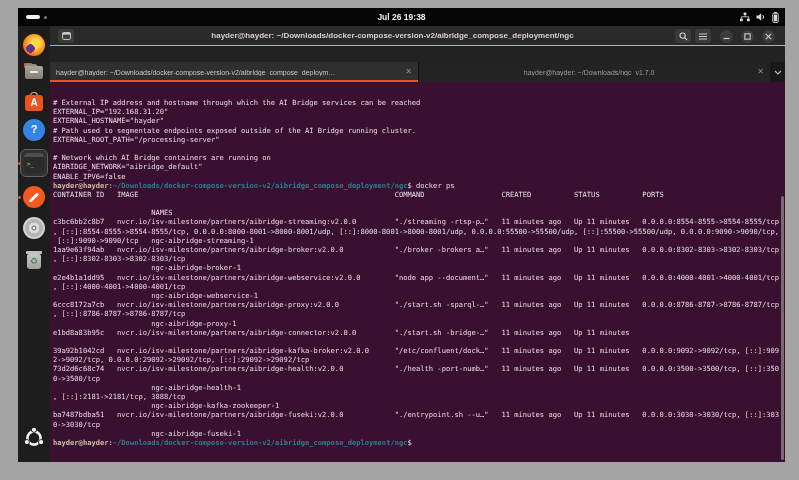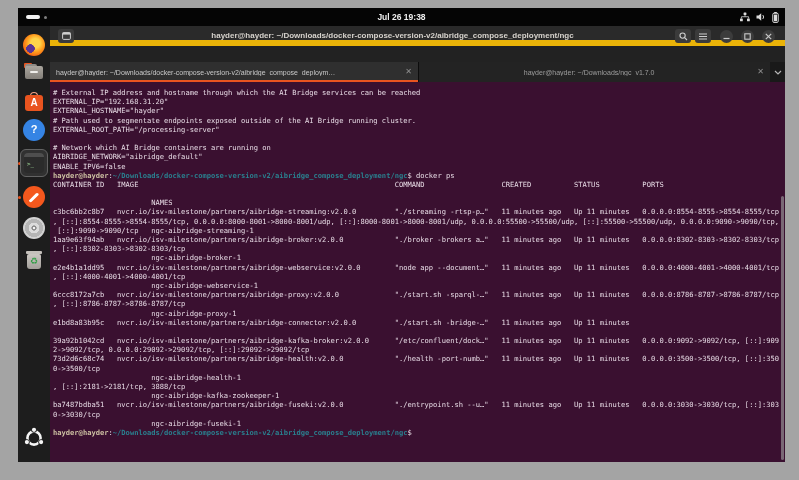--- a/index.html
+++ b/index.html
@@ -47,42 +47,42 @@
   .icon-disc{width:22px;height:22px;border-radius:50%;
       background:radial-gradient(circle,#f5f5f5 0 9%,#8d8d8d 10% 16%,#dcdcdc 17% 34%,#b5b5b5 35% 58%,#d2d2d2 59% 74%,#8a8a8a 75% 100%);}
   .icon-trash{position:relative;width:22px;height:22px;}
   .icon-trash .lid{position:absolute;left:3px;top:2px;width:16px;height:2.6px;background:#c4c0bb;border-radius:1px;}
   .icon-trash .can{position:absolute;left:4px;top:5px;width:14px;height:15px;border-radius:2px 2px 3px 3px;
       background:linear-gradient(#cbc7c2,#a39f9a);text-align:center;}
   .icon-trash .rec{position:relative;top:2px;color:#2f9e44;font-size:9px;line-height:11px;}
 
   
   .termwin{position:absolute;left:32px;top:18px;width:735px;height:436px;background:#3a1030;}
-  .hdr{position:absolute;left:0;top:0;width:100%;height:20px;background:#2a2a2a;border-bottom:6px solid #eab308;}
+  .hdr{position:absolute;left:0;top:0;width:100%;height:20px;background:#2a2a2a;border-bottom:1px solid #eab308;}
   .hdr-title{position:absolute;left:80px;right:130px;top:0;height:20px;line-height:20px;text-align:center;
       font-size:8px;font-weight:700;color:#d6d2cc;white-space:nowrap;overflow:hidden;}
   .sqbtn{position:absolute;top:3px;width:16px;height:14px;background:#3b3b3b;border-radius:3px;
       display:flex;align-items:center;justify-content:center;}
   .cbtn{position:absolute;top:3.5px;width:13px;height:13px;background:#3c3c3c;border-radius:50%;
       display:flex;align-items:center;justify-content:center;}
   .menubar{position:absolute;left:0;top:20px;width:100%;height:16px;background:#222;display:flex;
       align-items:center;padding-left:5px;}
   .menu-item{font-size:7.5px;color:#d0d0d0;padding:0 5px;line-height:16px;margin-top:36px;}
   .tabbar{position:absolute;left:0;top:36px;width:100%;height:20px;background:#191919;display:flex;}
   .tab{position:relative;height:20px;display:flex;align-items:center;padding:0 6px;overflow:hidden;}
   .tab1{width:368px;background:#2f2f2f;}
   .tab2{width:352px;background:#232323;border-left:1px solid #0c0c0c;}
   .tab-label{flex:1;font-size:7px;color:#9d9d9d;white-space:nowrap;overflow:hidden;}
   .tab1 .tab-label{color:#c9c9c9;}
   .tab2 .tab-label{text-align:center;}
   .tab-close{font-size:8px;color:#8f8f8f;margin-left:4px;line-height:8px;}
   .underline{position:absolute;left:0;bottom:0;width:368px;height:2px;background:#e95420;}
   .chevron{flex:1;display:flex;align-items:center;justify-content:center;}
 
-  .termbody{position:absolute;left:0;top:56px;width:100%;height:380px;padding:6px 0 0 3px;overflow:hidden;
+  .termbody{position:absolute;left:0;top:56px;width:100%;height:380px;padding:16px 0 0 3px;overflow:hidden;
       font-family:"DejaVu Sans Mono",monospace;font-size:7.1px;line-height:9.2px;color:#e8dce6;}
   .t-line{height:9.2px;white-space:pre;}
   .t-line .u{color:#cdc0a2;font-weight:700;}
   .t-line .p{color:#2a7f8e;font-weight:700;}
   .scroll-thumb{position:absolute;right:1px;top:170px;width:3px;height:264px;background:#7a6876;border-radius:2px;}
 </style>
 </head>
 <body>
 
 <div class="stage">

